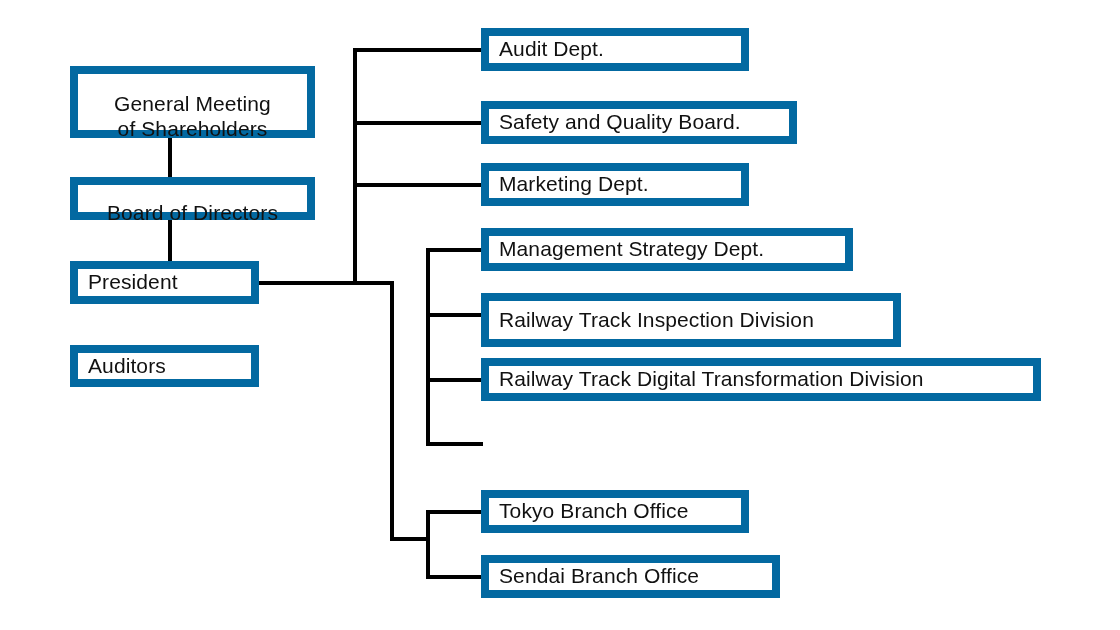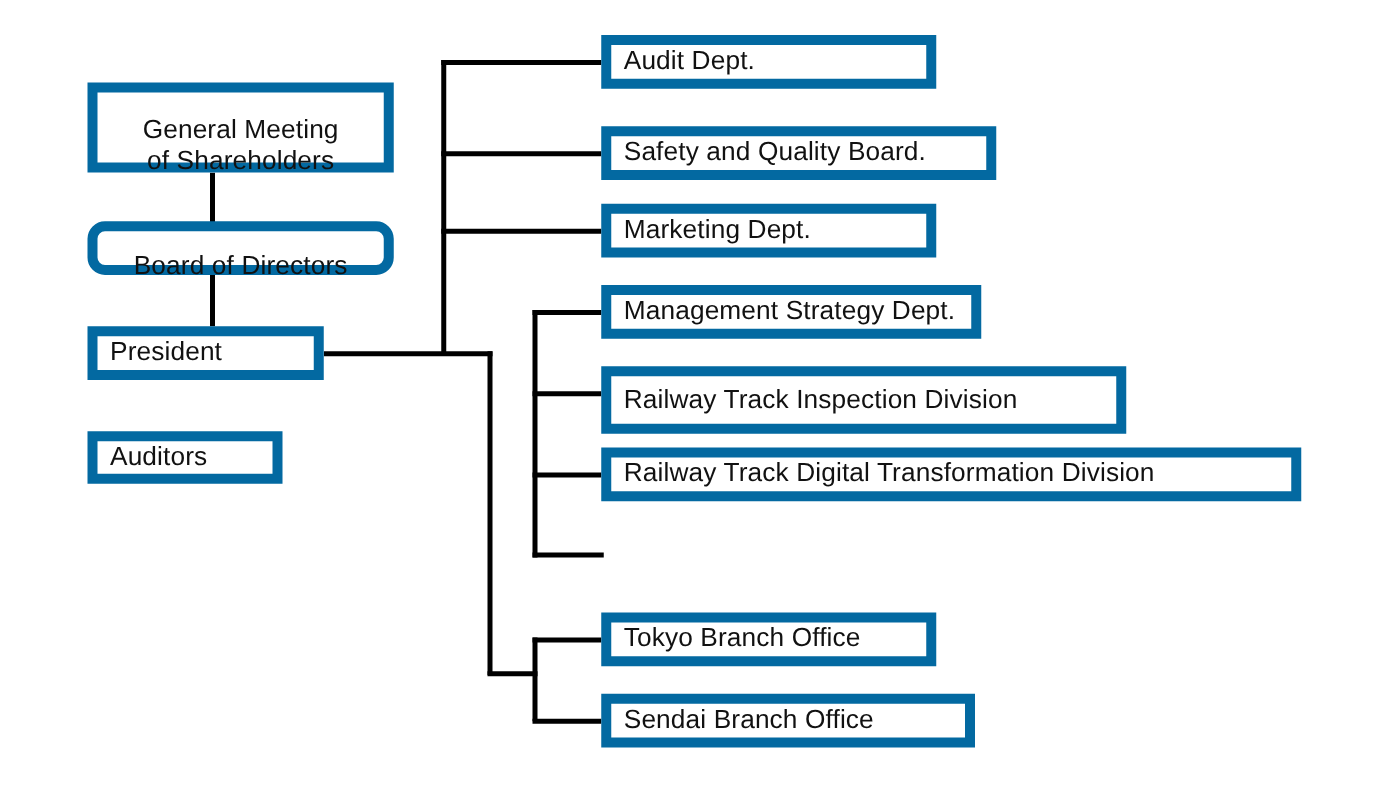--- a/index.html
+++ b/index.html
@@ -86,45 +86,45 @@
   <div class="line h" style="left:390px; top:537px; width:40px;"></div>
 
   <div class="line h" style="left:426px; top:510px; width:57px;"></div>
   <div class="line h" style="left:426px; top:575px; width:57px;"></div>
 
   <div class="node centered" style="left:70px; top:66px; width:245px; height:72px;">
     <span class="node-label">General Meeting
 of Shareholders</span>
   </div>
 
-  <div class="node centered" style="left:70px; top:177px; width:245px; height:43px;border-radius:14px;">
+  <div class="node centered" style="left:70px; top:177px; width:245px; height:43px;">
     <span class="node-label">Board of Directors</span>
   </div>
 
   <div class="node left" style="left:70px; top:261px; width:189px; height:43px;">
     <span class="node-label">President</span>
   </div>
 
-  <div class="node left" style="left:70px; top:345px; width:156px; height:42px;">
+  <div class="node left" style="left:70px; top:345px; width:189px; height:42px;">
     <span class="node-label">Auditors</span>
   </div>
 
   <div class="node left" style="left:481px; top:28px; width:268px; height:43px;">
     <span class="node-label">Audit Dept.</span>
   </div>
 
   <div class="node left" style="left:481px; top:101px; width:316px; height:43px;">
     <span class="node-label">Safety and Quality Board.</span>
   </div>
 
   <div class="node left" style="left:481px; top:163px; width:268px; height:43px;">
     <span class="node-label">Marketing Dept.</span>
   </div>
 
-  <div class="node left" style="left:481px; top:228px; width:304px; height:43px;">
+  <div class="node left" style="left:481px; top:228px; width:372px; height:43px;">
     <span class="node-label">Management Strategy Dept.</span>
   </div>
 
   <div class="node left" style="left:481px; top:293px; width:420px; height:54px;">
     <span class="node-label">Railway Track Inspection Division</span>
   </div>
 
   <div class="node left" style="left:481px; top:358px; width:560px; height:43px;">
     <span class="node-label">Railway Track Digital Transformation Division</span>
   </div>

